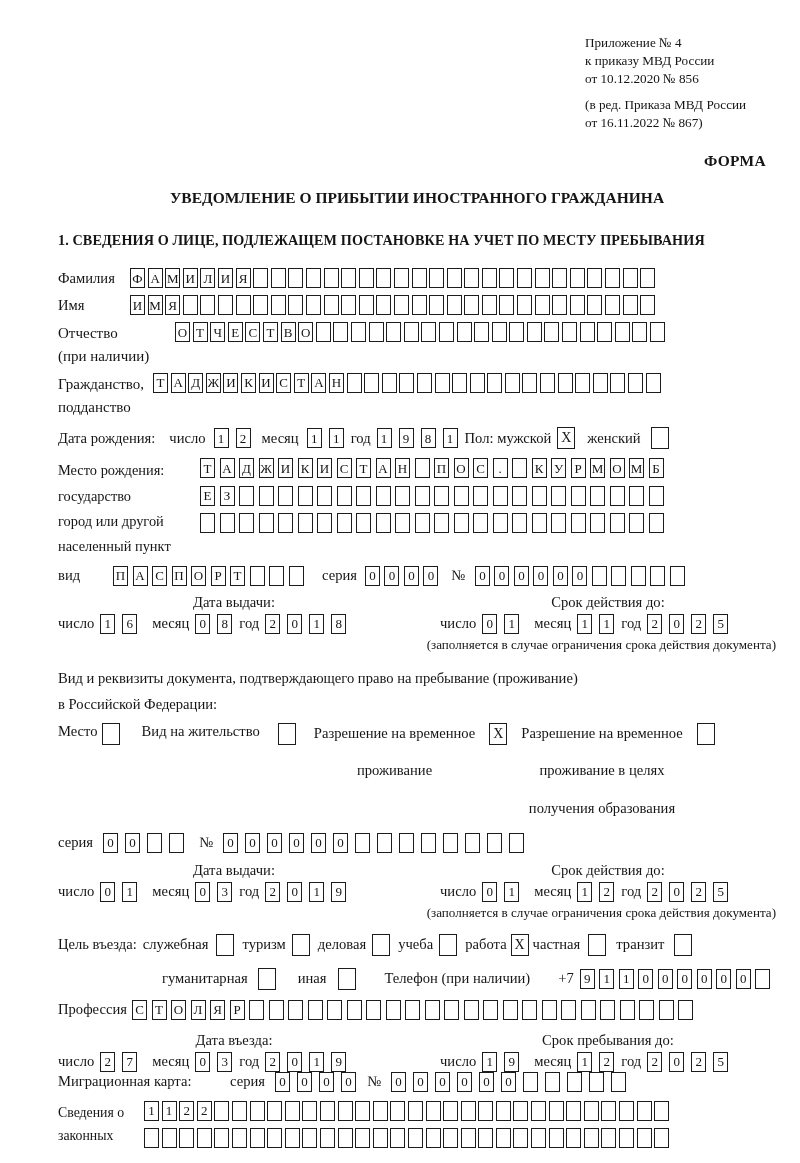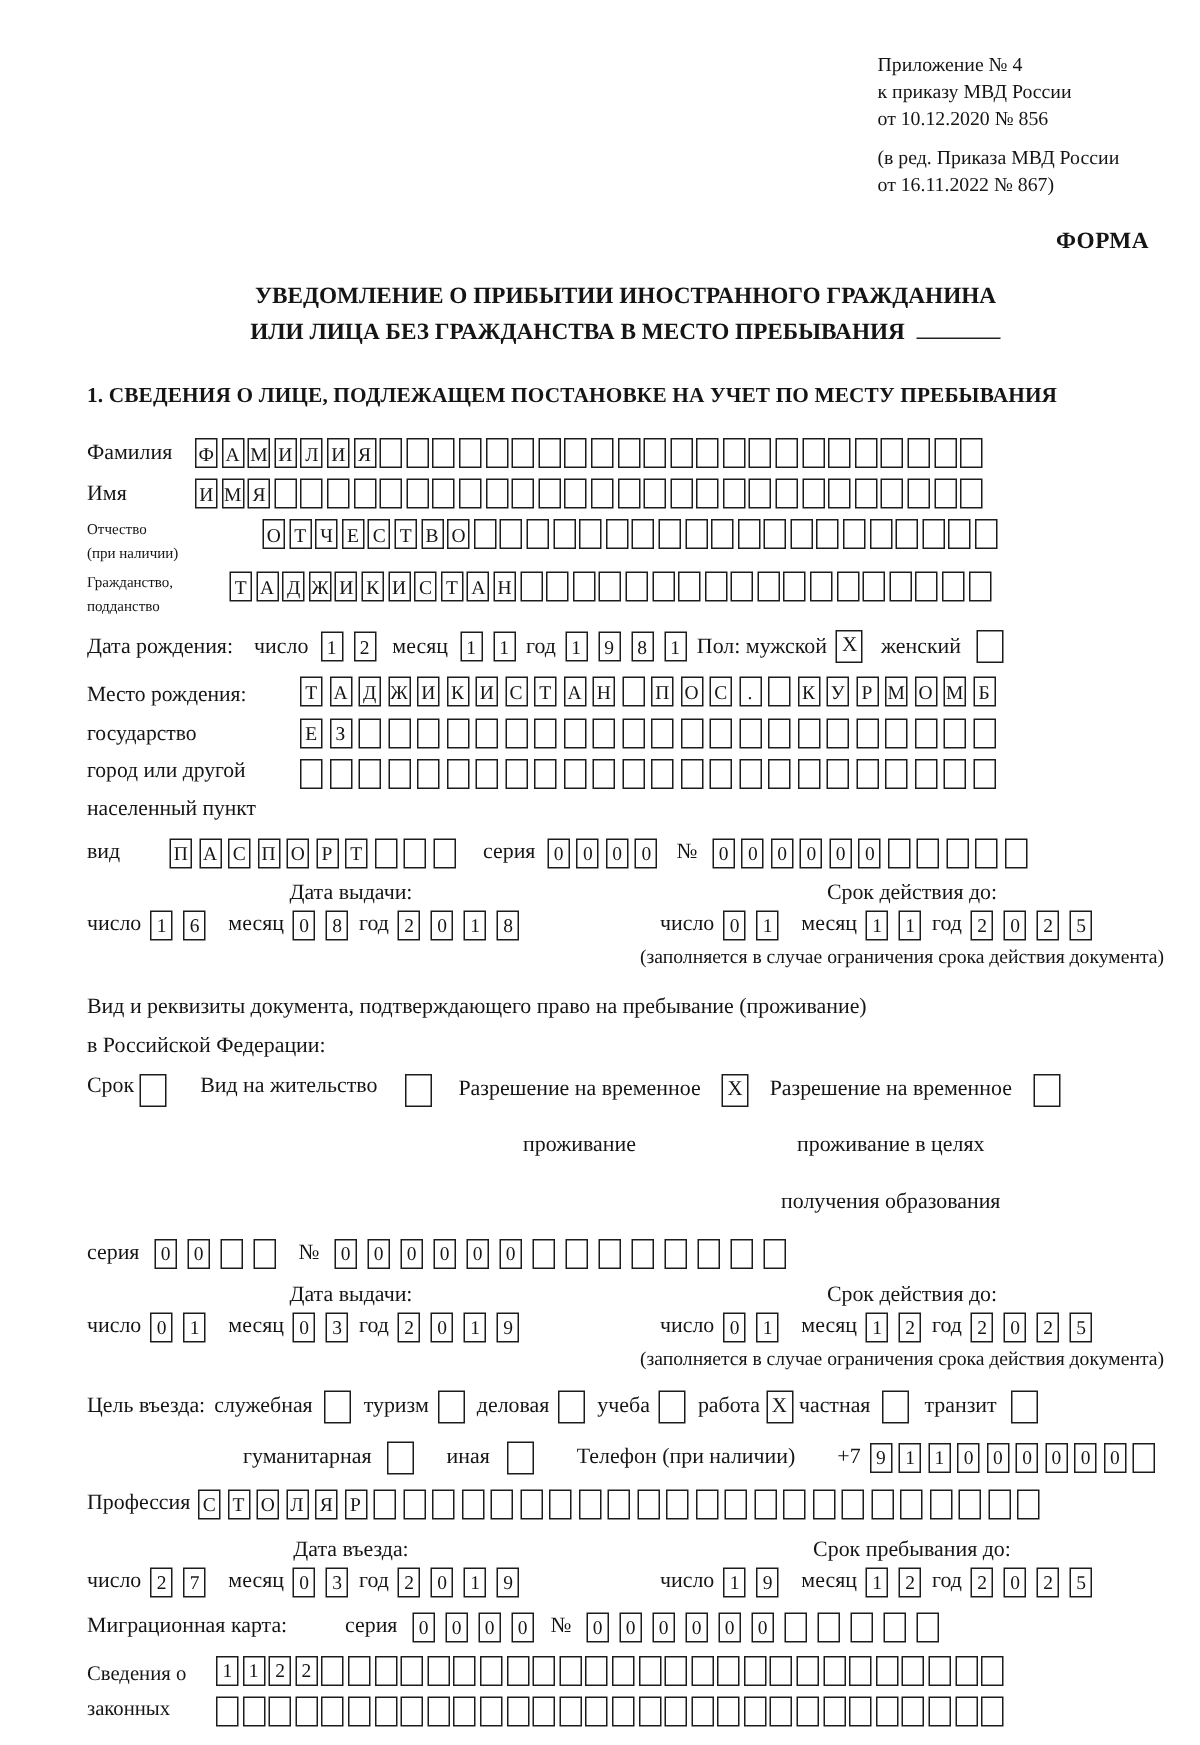--- a/index.html
+++ b/index.html
@@ -24,21 +24,21 @@
   .boxes { display:flex; flex:none; }
   .box { width:15px; height:20px; border:1.6px solid #1c1c1c; margin-right:2.6px;
          display:inline-flex; align-items:center; justify-content:center;
          font-size:13px; line-height:1; flex:none; background:#fff; }
   .g  .box { margin-right:4.5px; }
   .gg .box { margin-right:7px; }
   .cbox { width:18px; height:22px; border:1.6px solid #1c1c1c; display:inline-flex;
           align-items:center; justify-content:center; font-size:14px; flex:none; background:#fff; }
 
   .lblcol { flex:none; }
-  .lblcol div { font-size:10px; line-height:1.55; }
+  .lblcol div { font-size:15px; line-height:1.55; }
 
   
   .ml4{margin-left:4px}.ml6{margin-left:6px}.ml8{margin-left:8px}.ml10{margin-left:10px}
   .ml12{margin-left:12px}.ml14{margin-left:14px}.ml18{margin-left:18px}.ml22{margin-left:22px}
   .ml28{margin-left:28px}.mr6{margin-right:6px}.mr8{margin-right:8px}.mr10{margin-right:10px}
 
   
   .w72{width:72px}.w117{width:117px}.w95{width:95px}.w142{width:142px}.w150{width:150px}.w74{width:74px}.w55{width:55px}
 
   
@@ -71,23 +71,20 @@
     <div>к приказу МВД России</div>
     <div>от 10.12.2020 № 856</div>
     <div class="h-gap"></div>
     <div>(в ред. Приказа МВД России</div>
     <div>от 16.11.2022 № 867)</div>
   </div>
   <div class="forma">ФОРМА</div>
 
   <div class="title">
     <div>УВЕДОМЛЕНИЕ О ПРИБЫТИИ ИНОСТРАННОГО ГРАЖДАНИНА</div>
-    <div>
-      <span>ИЛИ ЛИЦА БЕЗ ГРАЖДАНСТВА В МЕСТО ПРЕБЫВАНИЯ</span><span class="u-line"></span>
-    </div>
   </div>
 
   <div class="sec1">1. СВЕДЕНИЯ О ЛИЦЕ, ПОДЛЕЖАЩЕМ ПОСТАНОВКЕ НА УЧЕТ ПО МЕСТУ ПРЕБЫВАНИЯ</div>
 
   <div class="frow" style="margin-top:19px">
     <span class="lbl w72">Фамилия</span>
     <span class="boxes">
         <span class="box">Ф</span>
         <span class="box">А</span>
         <span class="box">М</span>
@@ -431,21 +428,21 @@
     </div>
   </div>
   <div class="note">(заполняется в случае ограничения срока действия документа)</div>
 
   <div class="intro">
     <div>Вид и реквизиты документа, подтверждающего право на пребывание (проживание)</div>
     <div>в Российской Федерации:</div>
   </div>
 
   <div class="frow top" style="margin-top:6px">
-    <span class="lbl">Срок</span>
+    <span class="lbl">Место</span>
     <span class="cbox ml4"></span>
     <span class="lbl ml22">Вид на жительство</span>
     <span class="cbox ml18"></span>
     <span class="mlbl ml18">
       <span>Разрешение на временное</span>
       <span>проживание</span>
     </span>
     <span class="cbox ml14">X</span>
     <span class="mlbl ml14">
       <span>Разрешение на временное</span>
@@ -644,21 +641,21 @@
         <span class="boxes gg">
             <span class="box">2</span>
             <span class="box">0</span>
             <span class="box">2</span>
             <span class="box">5</span>
           </span>
       </div>
     </div>
   </div>
 
-  <div class="frow" style="margin-top:10px">
+  <div class="frow" style="margin-top:0">
     <span class="lbl w150">Миграционная карта:</span>
     <span class="lbl ml22 mr10">серия</span>
     <span class="boxes gg">
         <span class="box">0</span>
         <span class="box">0</span>
         <span class="box">0</span>
         <span class="box">0</span>
       </span>
     <span class="lbl ml4 mr10">№</span>
     <span class="boxes gg">

